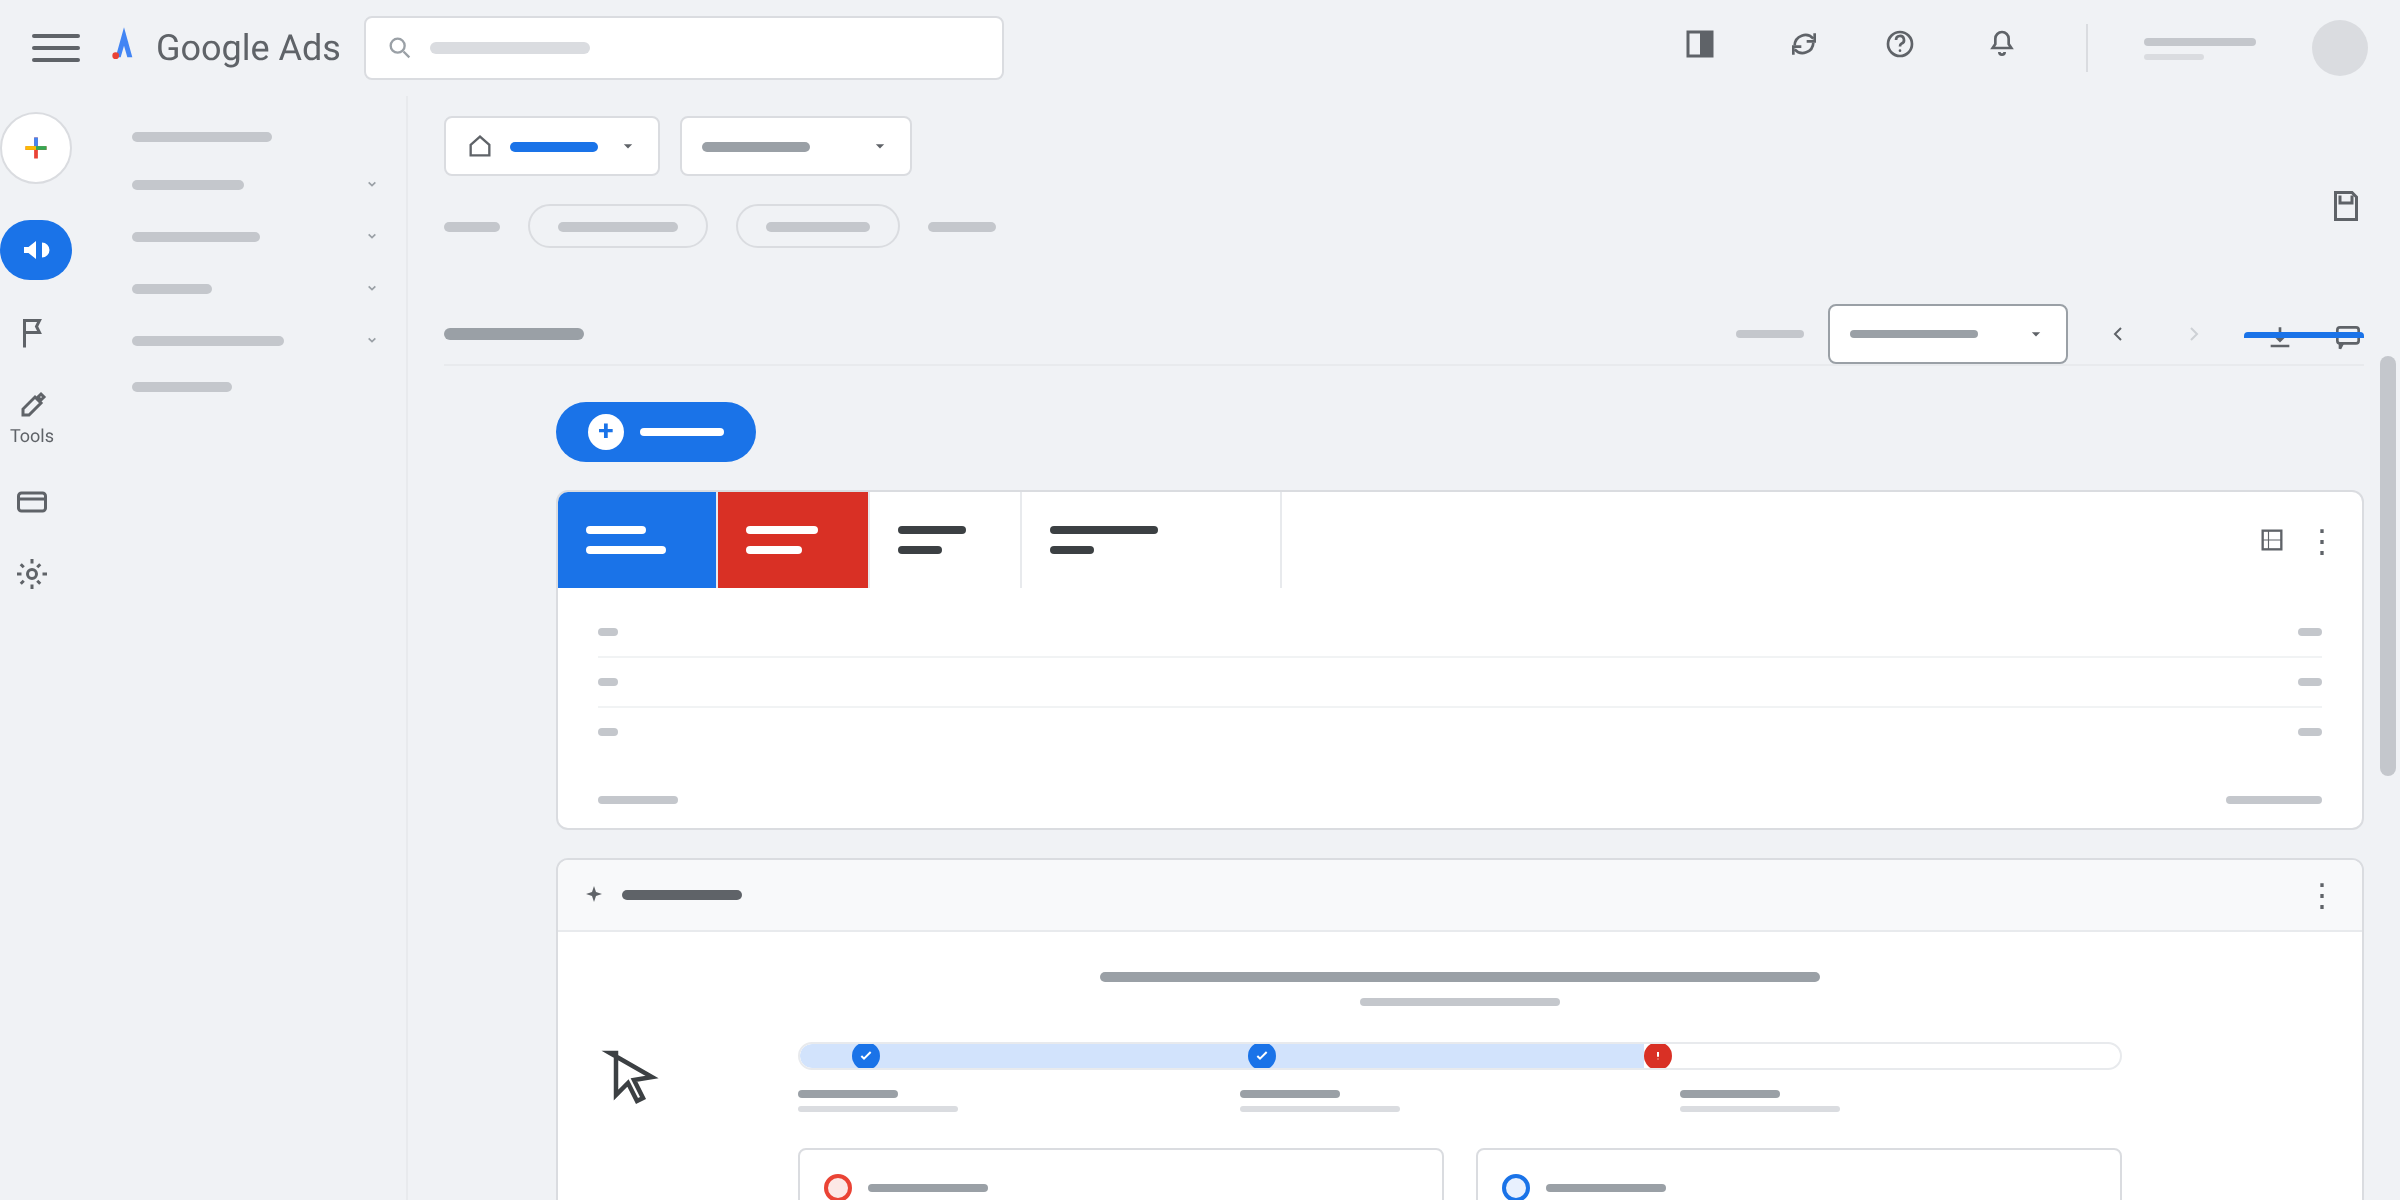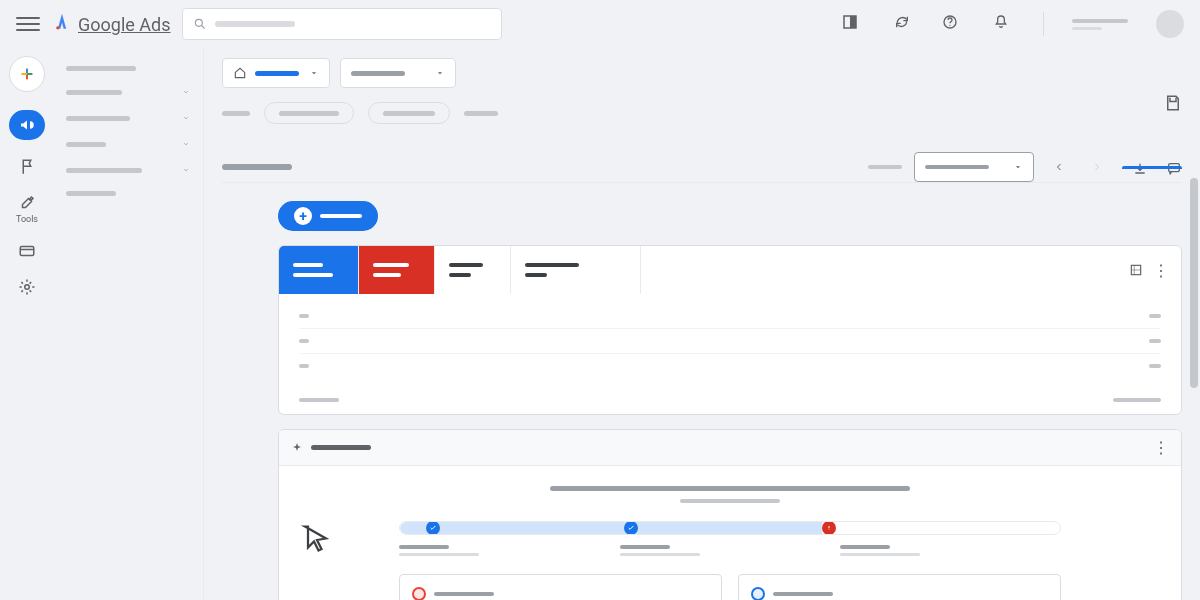--- a/index.html
+++ b/index.html
@@ -1,28 +1,28 @@
 <!DOCTYPE html>
 <html><head>
 <meta charset="utf-8">
 <style>
 * { margin:0; padding:0; box-sizing:border-box; font-family:Roboto,Arial,sans-serif; }
 body { background:#f0f2f5; width:1200px; height:600px; overflow:hidden; position:relative; }
 .topbar { height:48px; background:#f0f2f5; display:flex; align-items:center; padding:0 16px; gap:12px; }
 .hamburger { width:24px; height:24px; display:flex; flex-direction:column; justify-content:center; gap:4px; cursor:pointer; }
 .hamburger span { height:2px; background:#5f6368; border-radius:1px; }
-.logo { display:flex; align-items:center; gap:6px; font-size:18px; color:#5f6368;text-decoration:underline; }
+.logo { display:flex; align-items:center; gap:6px; font-size:18px; color:#5f6368; }
 .logo-mark svg { width:20px; height:20px; }
 .search-box { flex:0 0 320px; height:32px; background:#fff; border:1px solid #dadce0; border-radius:4px; display:flex; align-items:center; padding:0 10px; gap:8px; }
 .search-box .ph { height:6px; background:#dadce0; border-radius:3px; flex:0 0 80px; }
 .top-icons { margin-left:auto; display:flex; align-items:center; gap:28px; }
 .ticon { display:flex; flex-direction:column; align-items:center; gap:4px; }
 .avatar { width:28px; height:28px; border-radius:50%; background:#dadce0; }
 .shell { display:flex; height:552px; }
-.rail { width:54px; background:#f0f2f5; display:flex; flex-direction:column; align-items:center; padding-top:8px; gap:18px; }
+.rail { width:54px; background:#f0f2f5; display:flex; flex-direction:column; padding-top:8px; gap:18px; }
 .fab { width:36px; height:36px; border-radius:50%; background:#fff; border:1px solid #dadce0; display:flex; align-items:center; justify-content:center; }
 .fab svg { width:18px; height:18px; }
 .rail-item { width:32px; display:flex; flex-direction:column; align-items:center; gap:2px; font-size:9px; color:#5f6368; cursor:pointer; }
 .rail-item.active { background:#1a73e8; color:#fff; border-radius:16px; padding:6px 4px; width:36px; }
 .rail-item svg { width:18px; height:18px; }
 .sidenav { width:150px; background:#f0f2f5; padding:10px 8px; border-right:1px solid #e8eaed; }
 .nav-pill { background:#1a73e8; color:#fff; border-radius:0 20px 20px 0; padding:10px 14px; font-size:13px; font-weight:500; margin-left:-8px; margin-bottom:12px; }
 .nav-row { display:flex; align-items:center; justify-content:space-between; padding:8px 4px; cursor:pointer; }
 .nav-row .lbl { height:5px; background:#c4c7cc; border-radius:3px; }
 .chev { width:10px; height:10px; color:#9aa0a6; }

